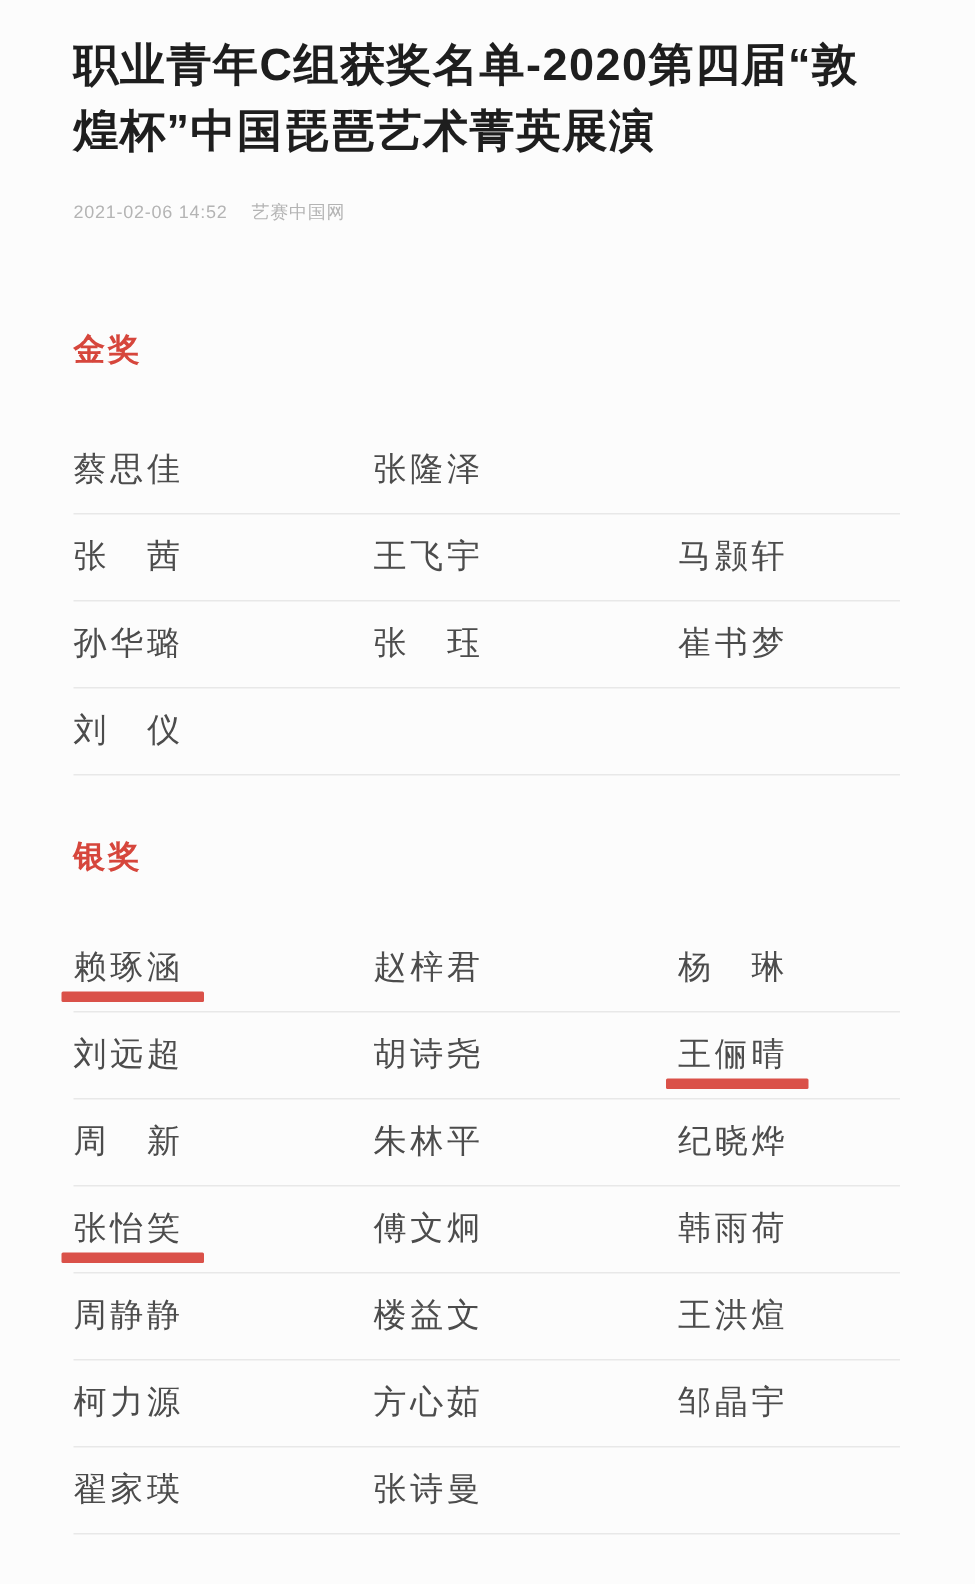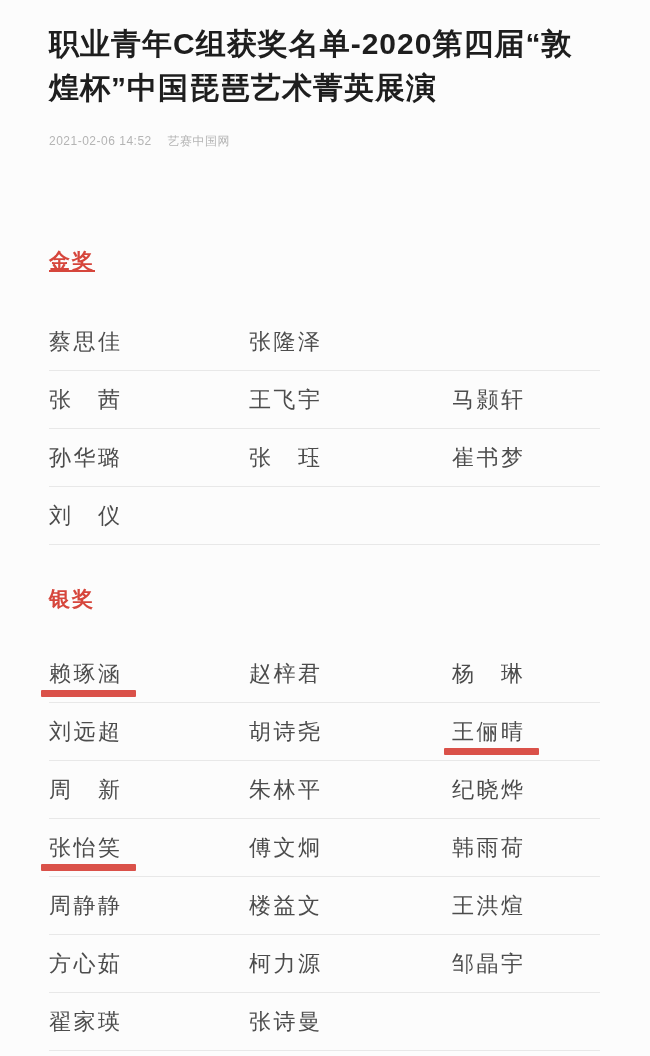--- a/index.html
+++ b/index.html
@@ -31,21 +31,21 @@
     color: var(--title-color);
     letter-spacing: 1px;
   }
   .meta {
     margin-top: 24px;
     font-size: 12px;
     color: var(--meta-color);
     letter-spacing: 0.5px;
   }
   .meta .source { margin-left: 12px; }
-  .award-section:first-of-type .award-heading { margin-top: 97px; text-decoration: underline; }
+  .award-section:first-of-type .award-heading { margin-top: 69px; }
   .award-heading {
     font-size: 21px;
     font-weight: 700;
     color: var(--accent);
     letter-spacing: 2px;
     margin-top: 40px;
   }
   .award-table { margin-top: 38px; }
   .award-section + .award-section .award-table { margin-top: 32px; }
   .award-row {
@@ -210,28 +210,28 @@
     <span class="name">楼益文</span>
   </div>
 
   <div class="award-cell">
     <span class="name">王洪煊</span>
   </div>
 </div>
 
   <div class="award-row">
   <div class="award-cell">
+    <span class="name">柯力源</span>
+  </div>
+
+  <div class="award-cell">
     <span class="name">方心茹</span>
   </div>
 
   <div class="award-cell">
-    <span class="name">柯力源</span>
-  </div>
-
-  <div class="award-cell">
     <span class="name">邹晶宇</span>
   </div>
 </div>
 
   <div class="award-row">
   <div class="award-cell">
     <span class="name">翟家瑛</span>
   </div>
 
   <div class="award-cell">

